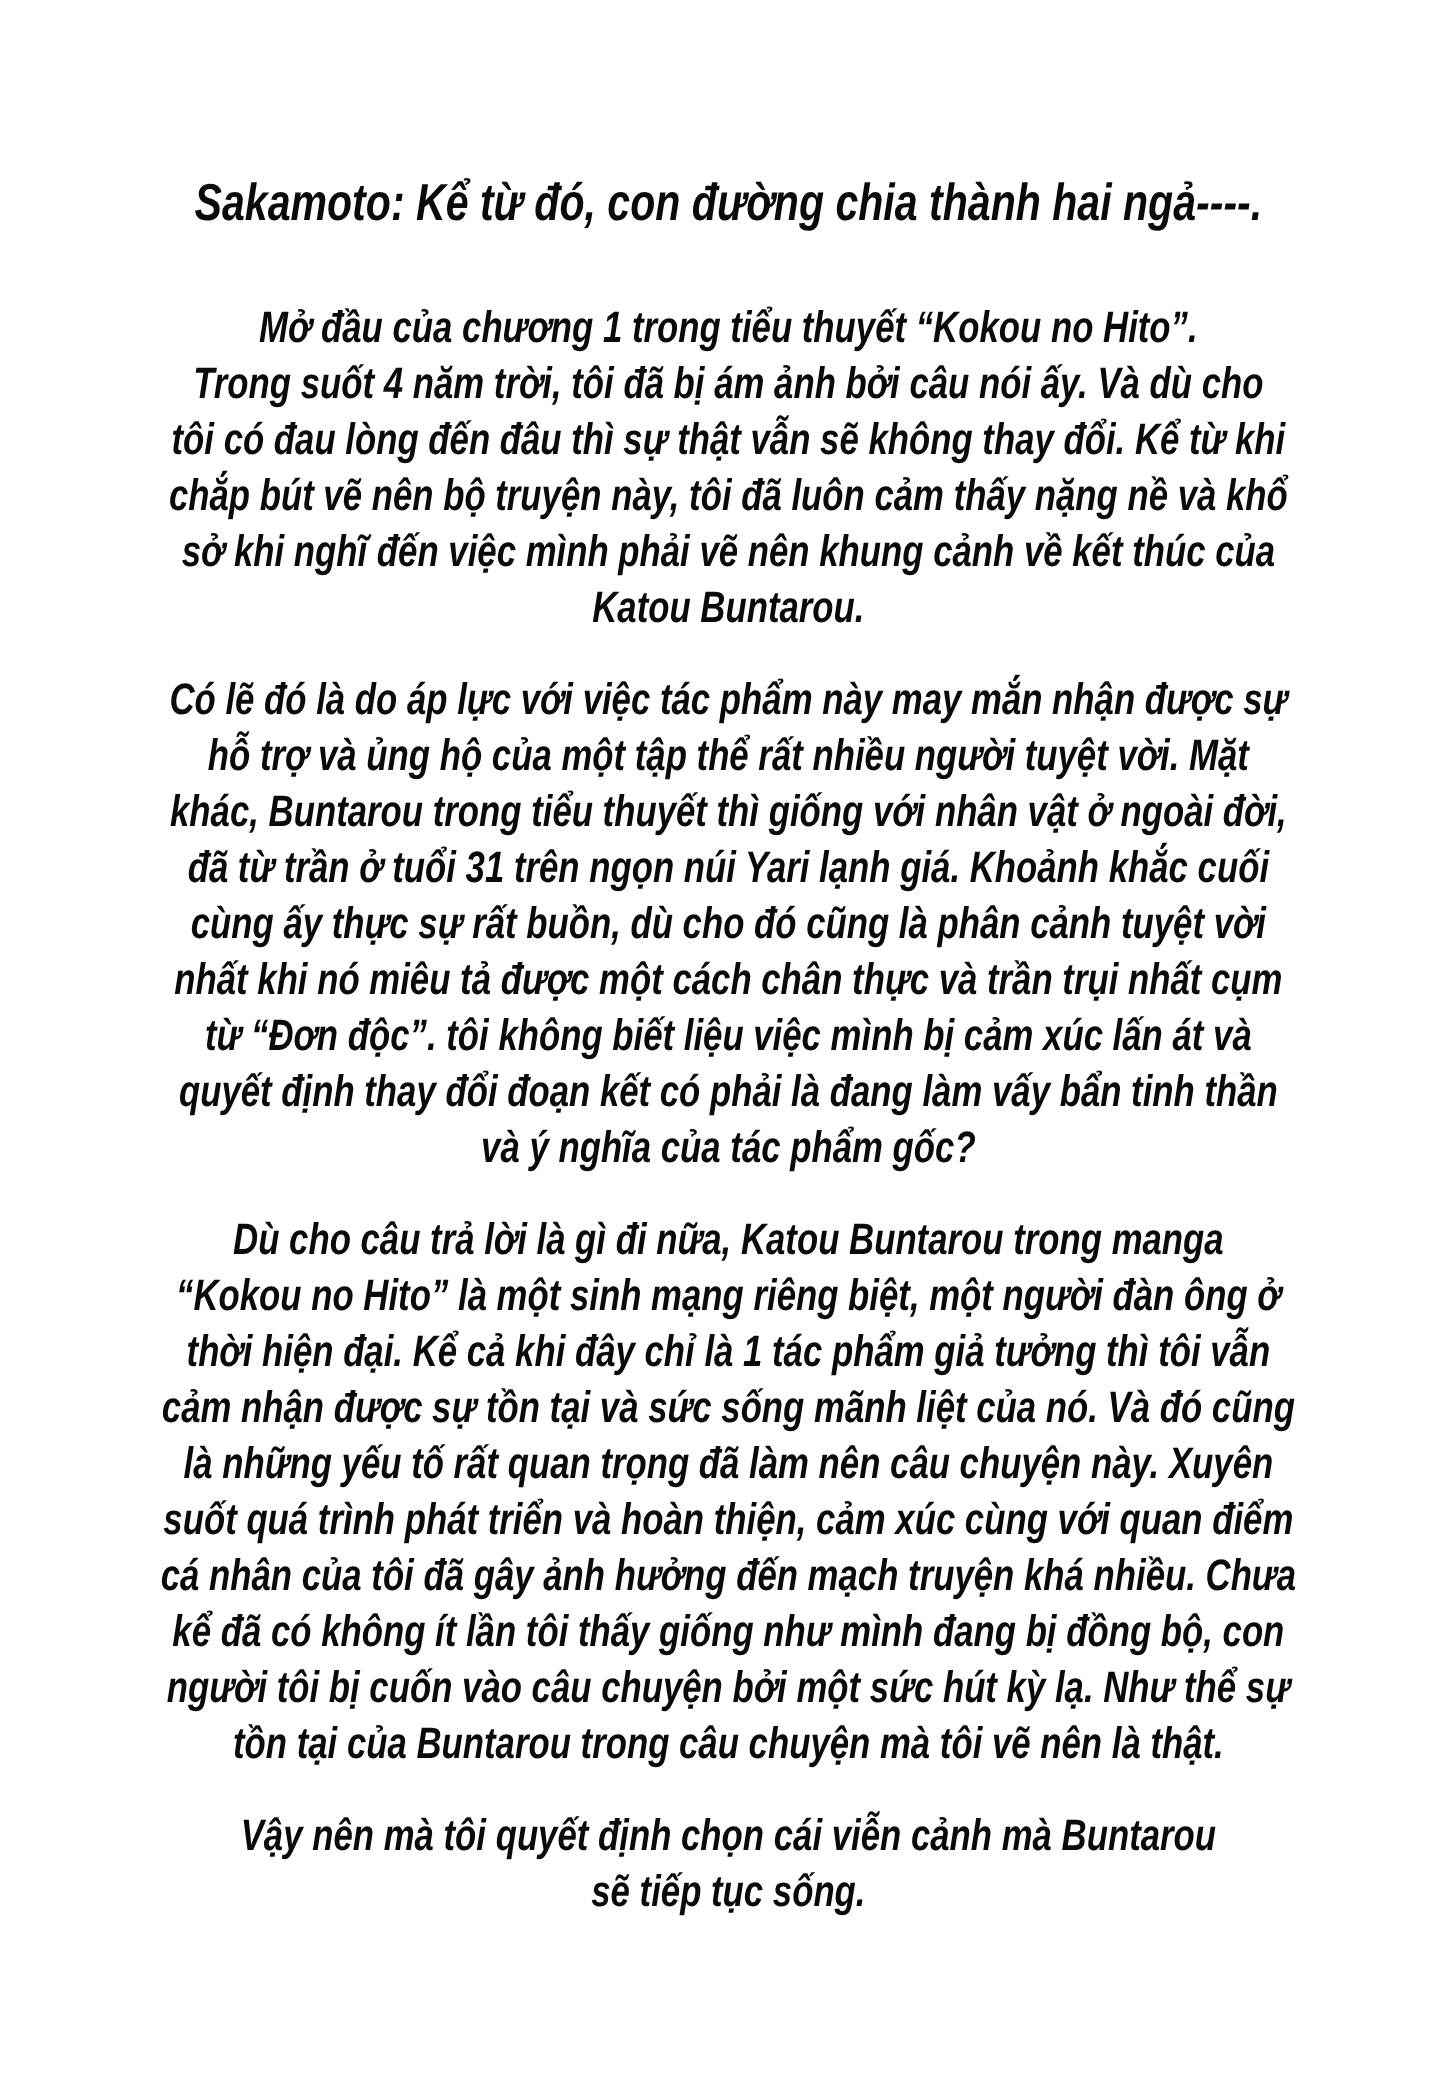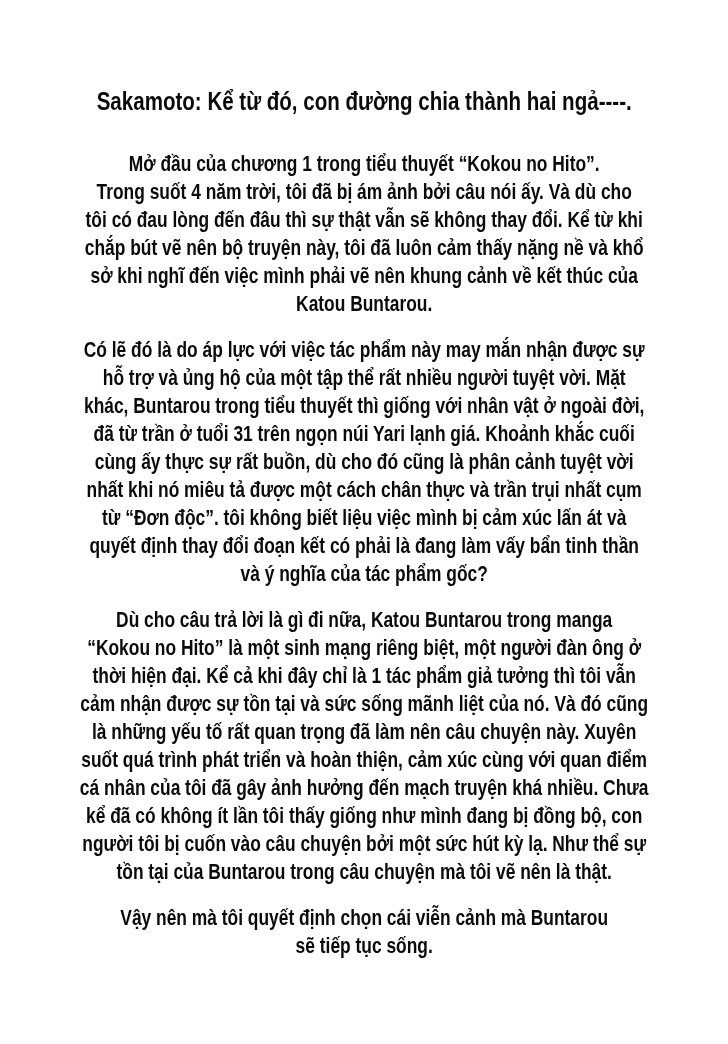--- a/index.html
+++ b/index.html
@@ -7,20 +7,21 @@
     padding: 0;
     background: #ffffff;
   }
   .sheet {
     position: relative;
     width: 728px;
     height: 1044px;
     background: #ffffff;
     overflow: hidden;
     font-family: "Liberation Sans", sans-serif;
+    font-style: italic;
   }
   
   .textblock {
     position: absolute;
     top: 0;
     left: 0;
     width: 922px;
     transform: scaleX(0.79);
     transform-origin: 0 0;
     color: #0a0a0a;

